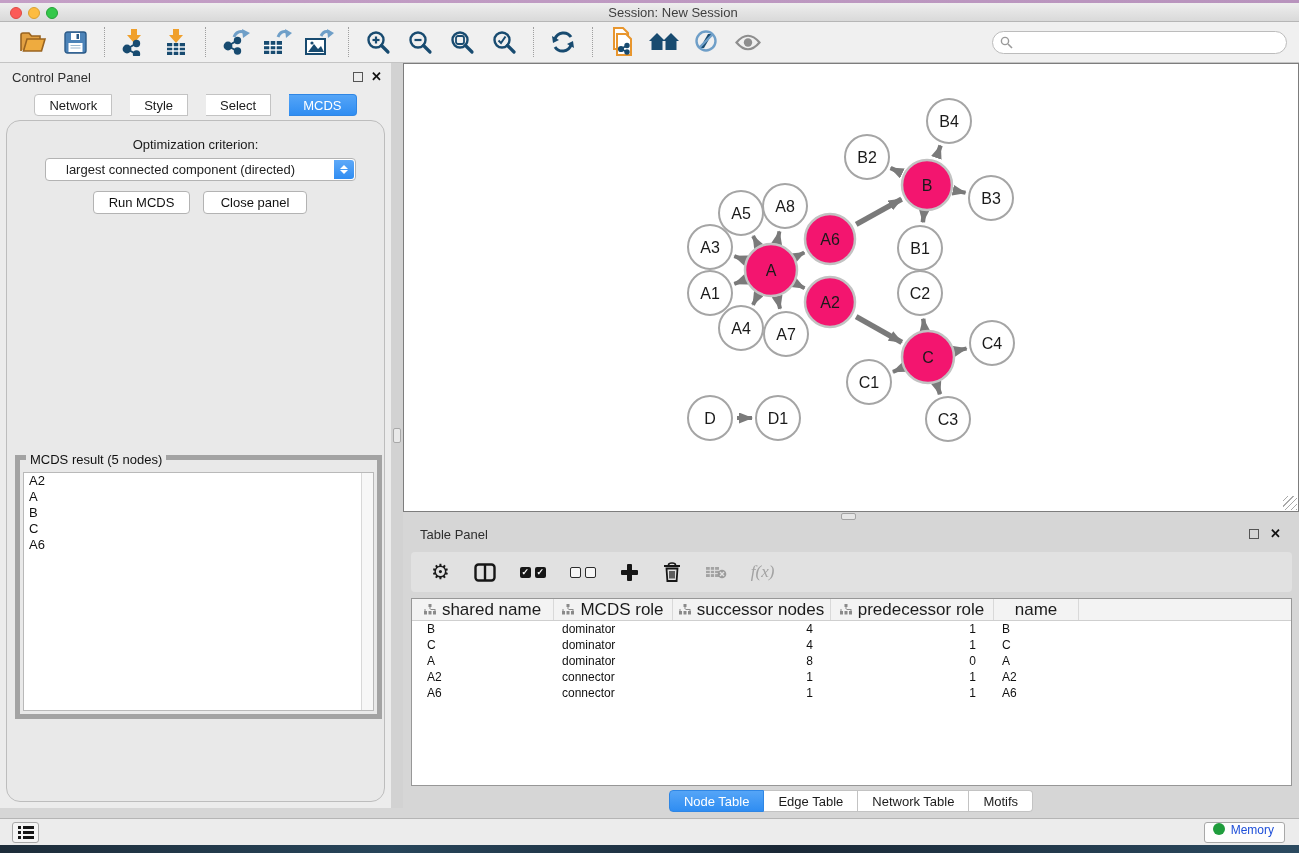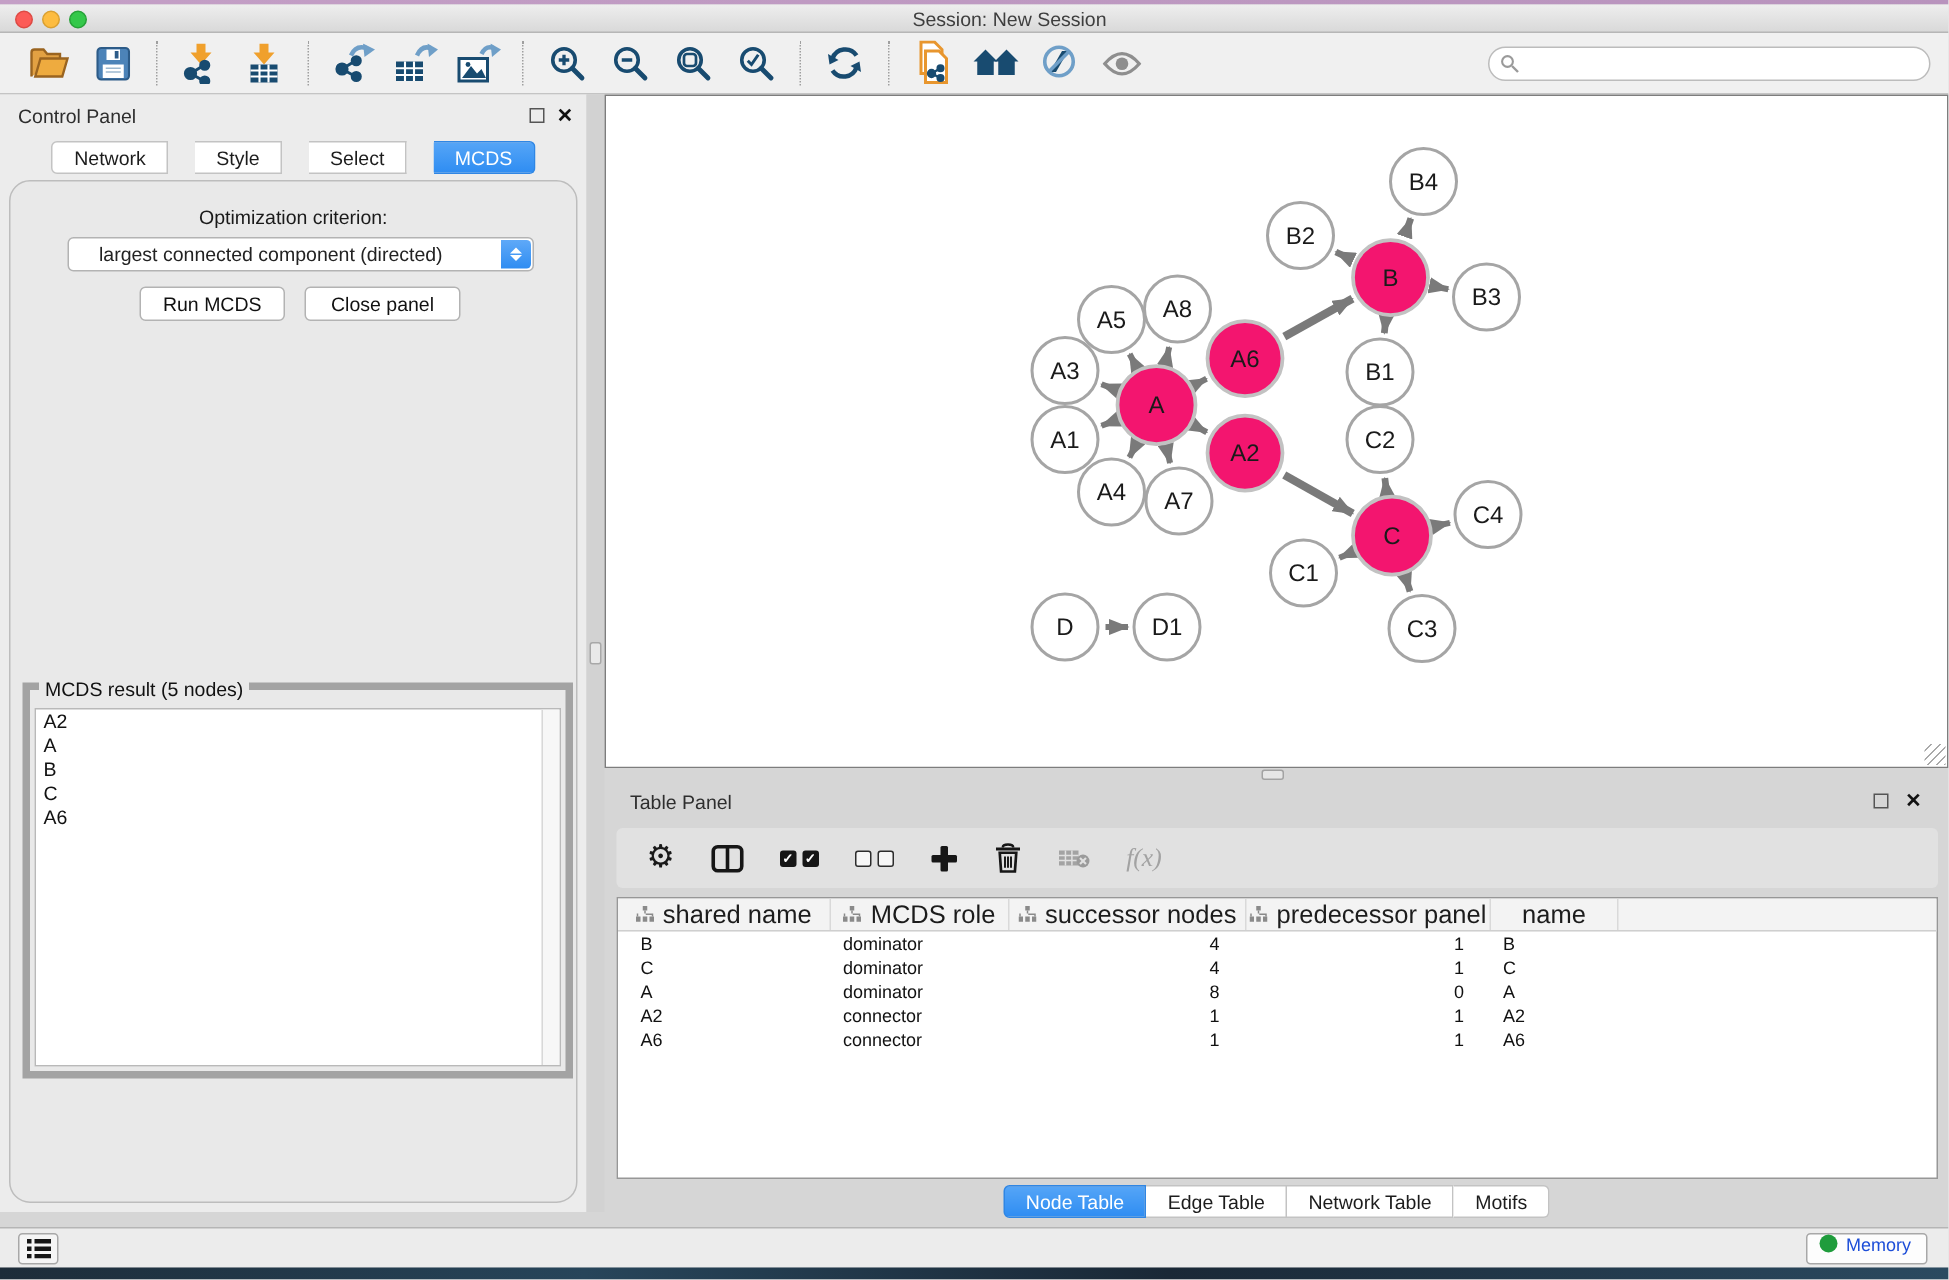--- a/index.html
+++ b/index.html
@@ -600,21 +600,21 @@
                 <svg width="12" height="11" viewBox="0 0 12 11">
                   <g fill="#8a8a8a">
                     <rect x="4.5" y="0" width="3" height="3"></rect>
                     <rect x="0" y="7" width="3" height="3.5"></rect>
                     <rect x="4.5" y="7" width="3" height="3.5"></rect>
                     <rect x="9" y="7" width="3" height="3.5"></rect>
                     <path d="M5.5 3 h1 v2 h-5 v2 h-1 v-2 h5 z M6.5 5 h5 v2 h-1 v-1 h-4 z"></path>
                   </g>
                 </svg>
               </span>
-              <span>predecessor panel</span>
+              <span>predecessor role</span>
             </div>
             <div class="th c4">
               <span>name</span>
             </div>
             <div class="th cfill"></div>
           </div>
         <div id="table-body">
             <div class="trow">
               <div class="td c0">B</div>
               <div class="td c1">dominator</div>

